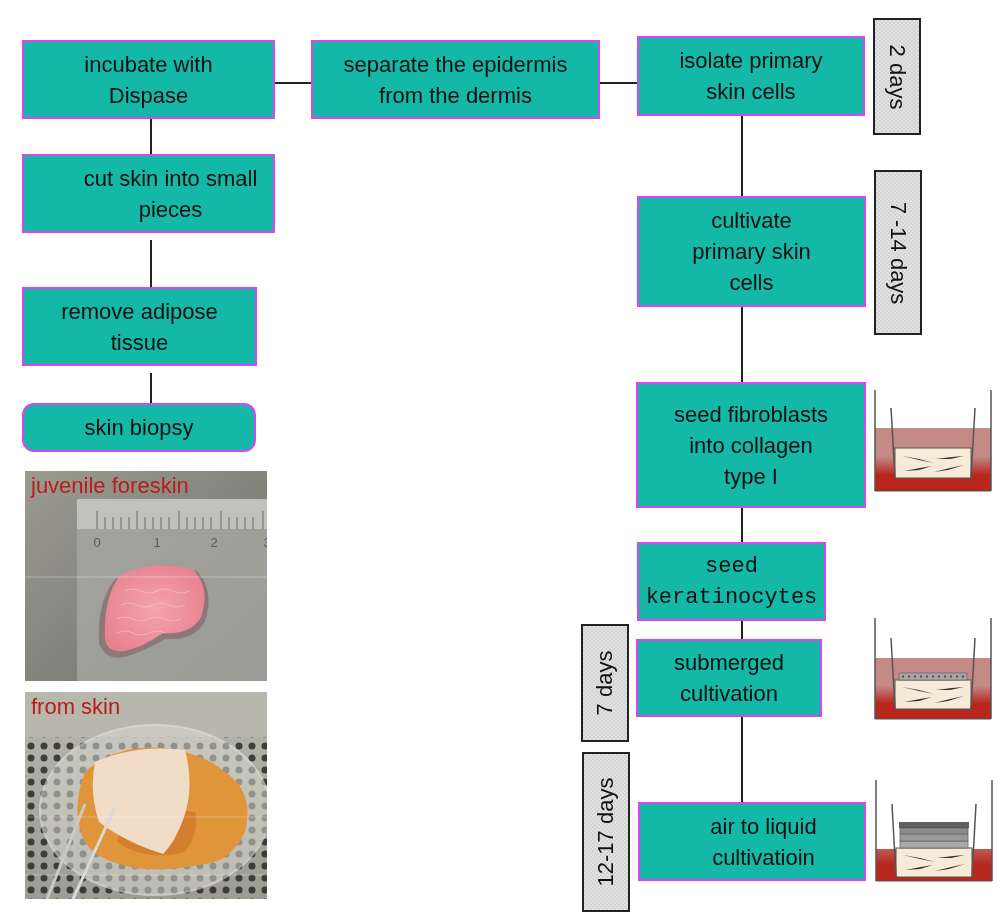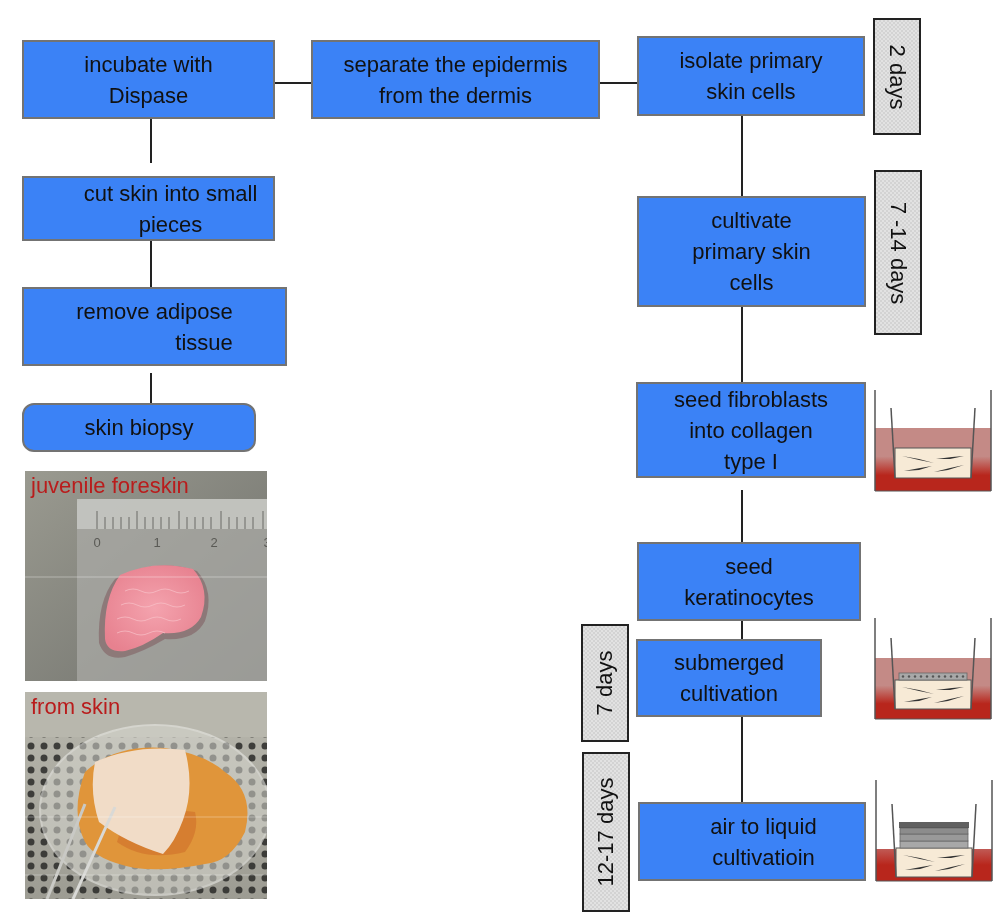--- a/index.html
+++ b/index.html
@@ -1,18 +1,18 @@
 <!DOCTYPE html>
 <html><head>
 <meta charset="utf-8">
 <style>
   html, body { margin:0; padding:0; background:#ffffff; }
   body { width:1000px; height:924px; position:relative; overflow:hidden;
          font-family:"Liberation Sans", sans-serif; color:#111; }
-  .box { position:absolute; box-sizing:border-box; border:2px solid #737373; background:#3b82f6;
+  .box { position:absolute; box-sizing:border-box; border:2px solid #d946ef; background:#14b8a6;
          display:flex; align-items:center; justify-content:center; text-align:center;
          font-size:22px; line-height:31px; white-space:pre-line; }
   .line { position:absolute; background:#222; }
   .vline { width:2px; }
   .hline { height:2px; }
   .dur { position:absolute; box-sizing:border-box; border:2px solid #222;
          background-color:#d3d3d3;
          background-image:
            linear-gradient(45deg, rgba(255,255,255,.35) 25%, transparent 25%, transparent 75%, rgba(255,255,255,.35) 75%),
            linear-gradient(45deg, rgba(255,255,255,.35) 25%, transparent 25%, transparent 75%, rgba(255,255,255,.35) 75%);
@@ -34,38 +34,38 @@
 <div class="line vline" style="left:150px; top:240px; width:2px; height:48px;"></div>
 <div class="line vline" style="left:150px; top:373px; width:2px; height:30px;"></div>
 <div class="line vline" style="left:741px; top:115px; width:2px; height:83px;"></div>
 <div class="line vline" style="left:741px; top:305px; width:2px; height:78px;"></div>
 <div class="line vline" style="left:741px; top:490px; width:2px; height:53px;"></div>
 <div class="line vline" style="left:741px; top:619px; width:2px; height:22px;"></div>
 <div class="line vline" style="left:741px; top:715px; width:2px; height:88px;"></div>
 
 <div class="box" style="left:22px; top:40px; width:253px; height:79px;">incubate with
 Dispase</div>
-<div class="box" style="left:22px; top:176px; width:253px; height:65px;padding-left:44px;">cut skin into small
+<div class="box" style="left:22px; top:154px; width:253px; height:79px;padding-left:44px;">cut skin into small
 pieces</div>
-<div class="box" style="left:22px; top:287px; width:265px; height:79px;text-align:right;">remove adipose
+<div class="box" style="left:22px; top:287px; width:235px; height:79px;">remove adipose
 tissue</div>
 <div class="box" style="left:22px; top:403px; width:234px; height:49px;border-radius:12px;">skin biopsy</div>
 
 <div class="box" style="left:311px; top:40px; width:289px; height:79px;">separate the epidermis
 from the dermis</div>
 
 <div class="box" style="left:637px; top:36px; width:228px; height:80px;">isolate primary
 skin cells</div>
 <div class="box" style="left:637px; top:196px; width:229px; height:111px;">cultivate
 primary skin
 cells</div>
-<div class="box" style="left:636px; top:382px; width:230px; height:96px;">seed fibroblasts
+<div class="box" style="left:636px; top:382px; width:230px; height:126px;">seed fibroblasts
 into collagen
 type I</div>
-<div class="box" style="left:637px; top:542px; width:224px; height:79px;">seed
+<div class="box" style="left:637px; top:542px; width:189px; height:79px;font-family:Liberation Mono, monospace;">seed
 keratinocytes</div>
 <div class="box" style="left:636px; top:639px; width:186px; height:78px;">submerged
 cultivation</div>
 <div class="box" style="left:638px; top:802px; width:228px; height:79px;padding-left:23px;">air to liquid
 cultivatioin</div>
 
 <div class="dur cw" style="left:873px; top:18px; width:48px; height:117px;">
   <span>2 days</span>
 </div>
 <div class="dur cw" style="left:874px; top:170px; width:48px; height:165px;">

